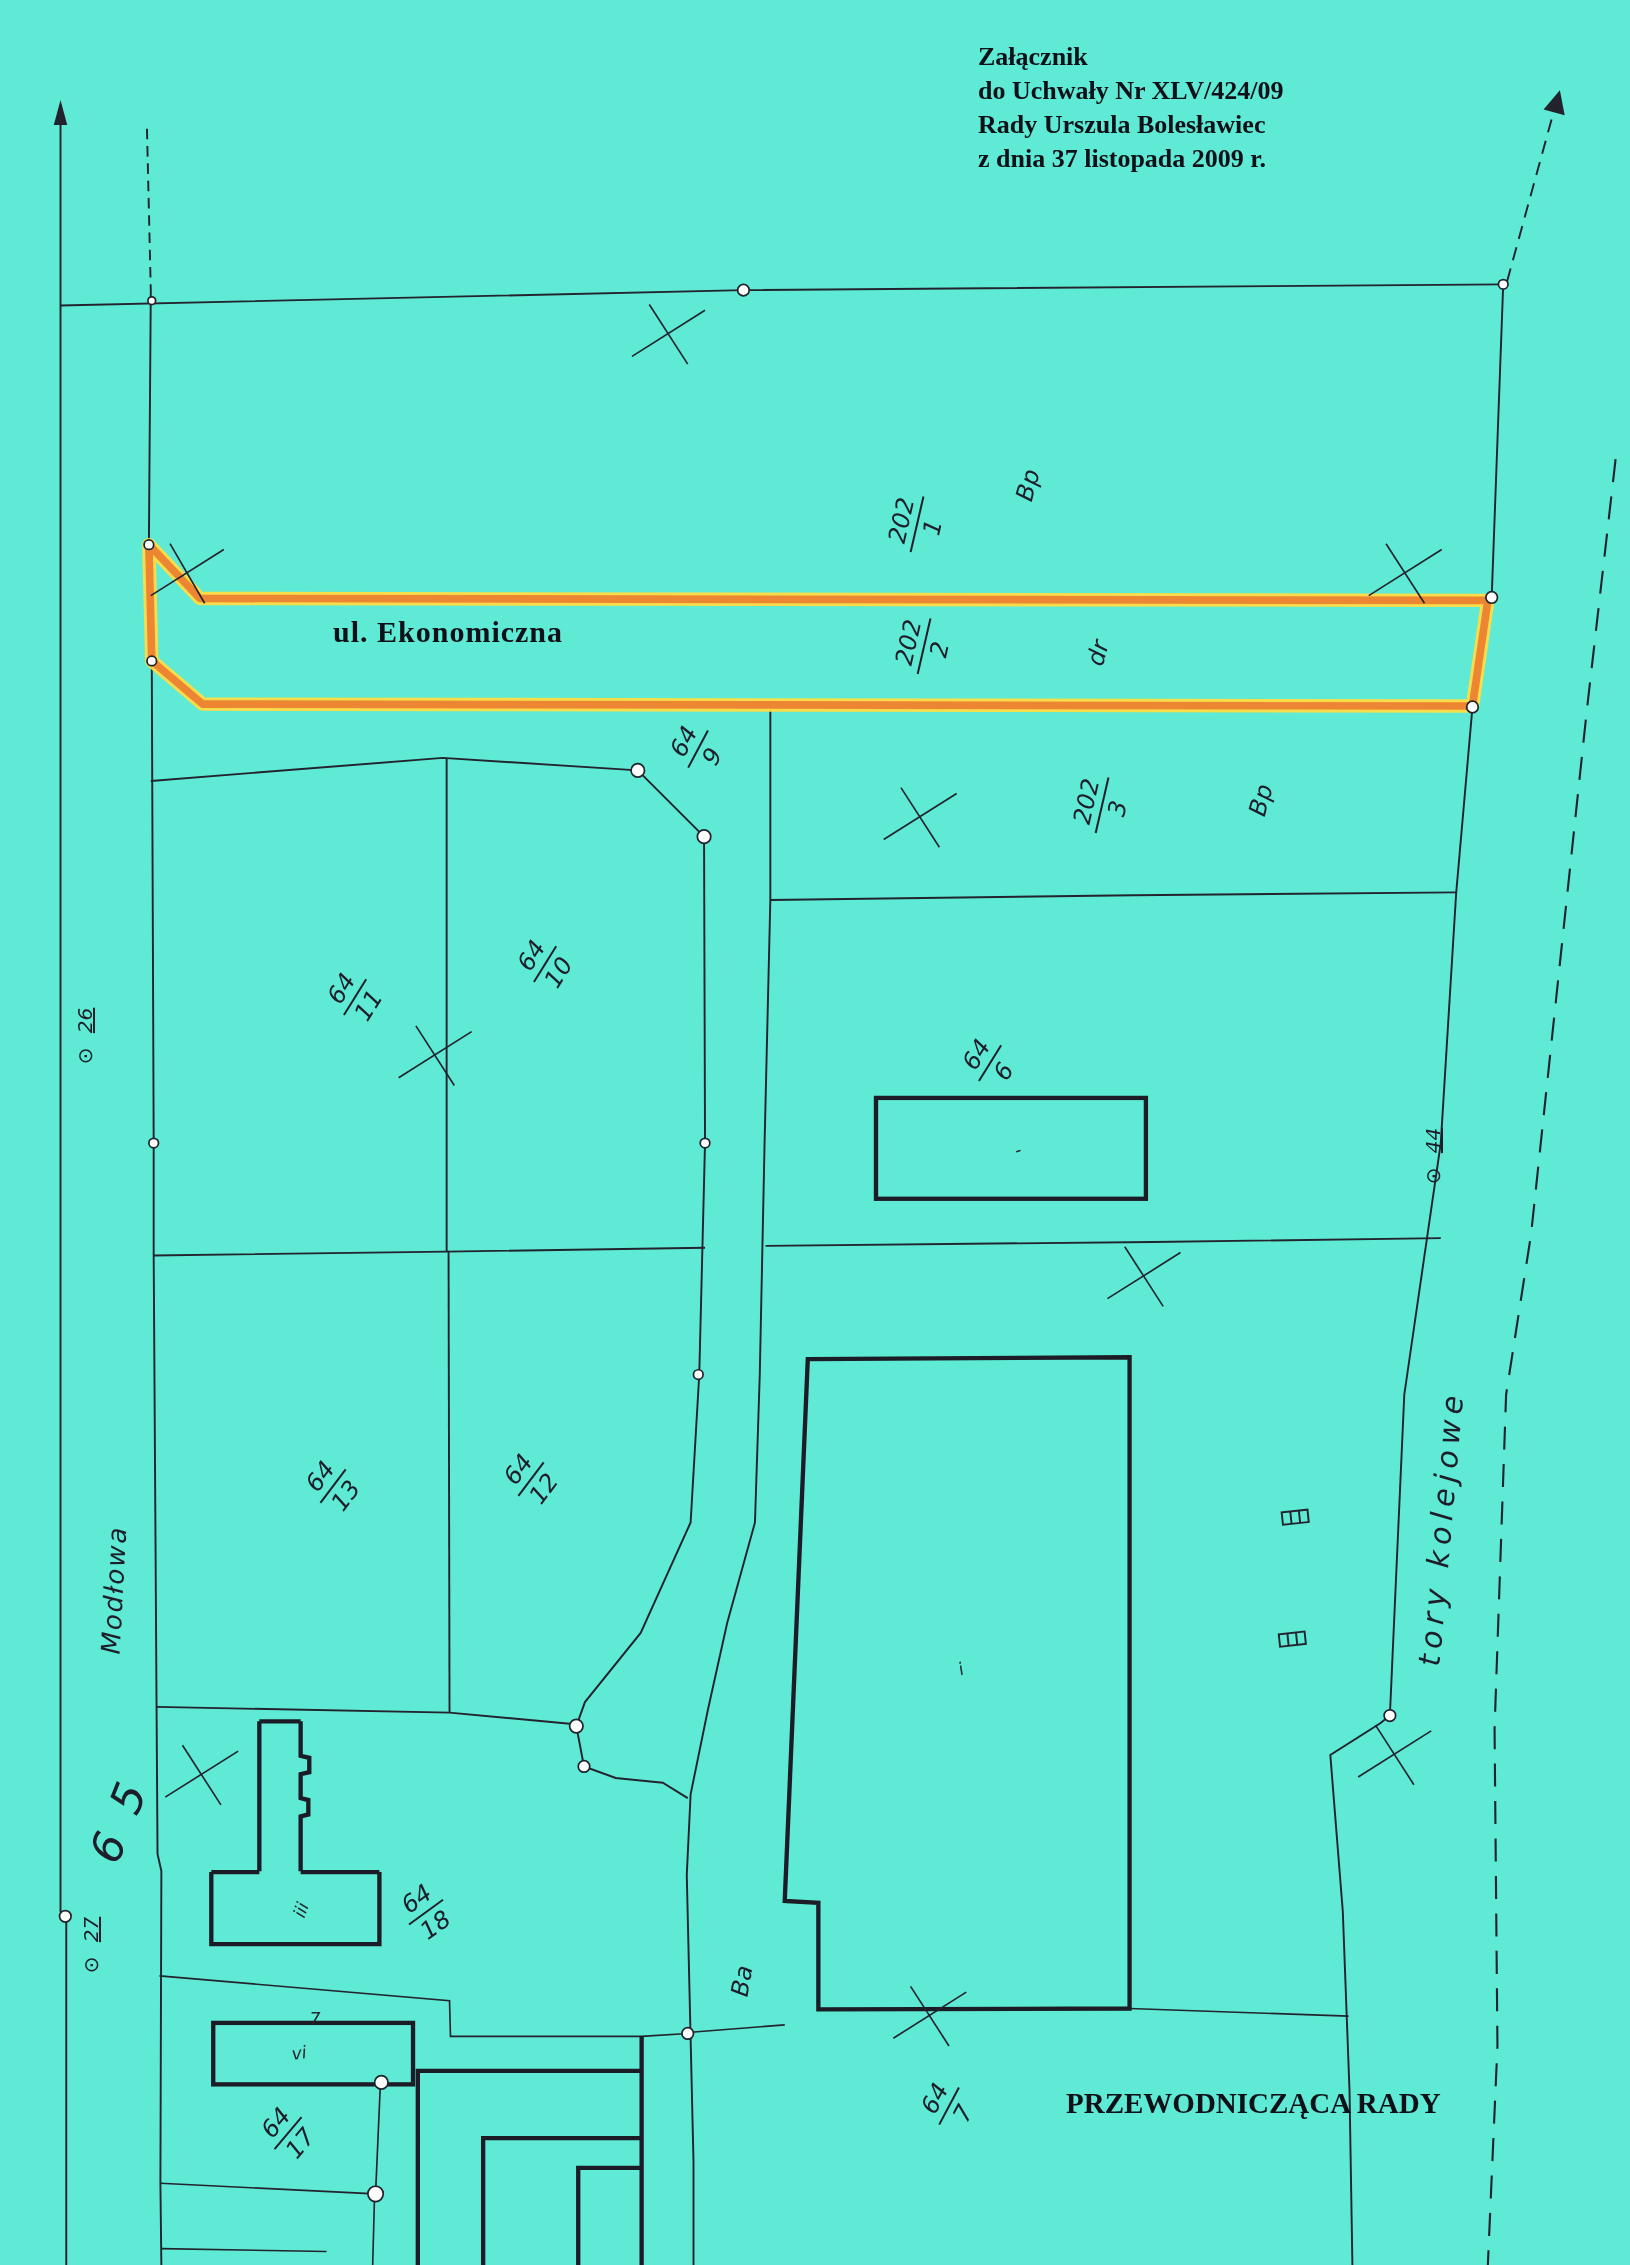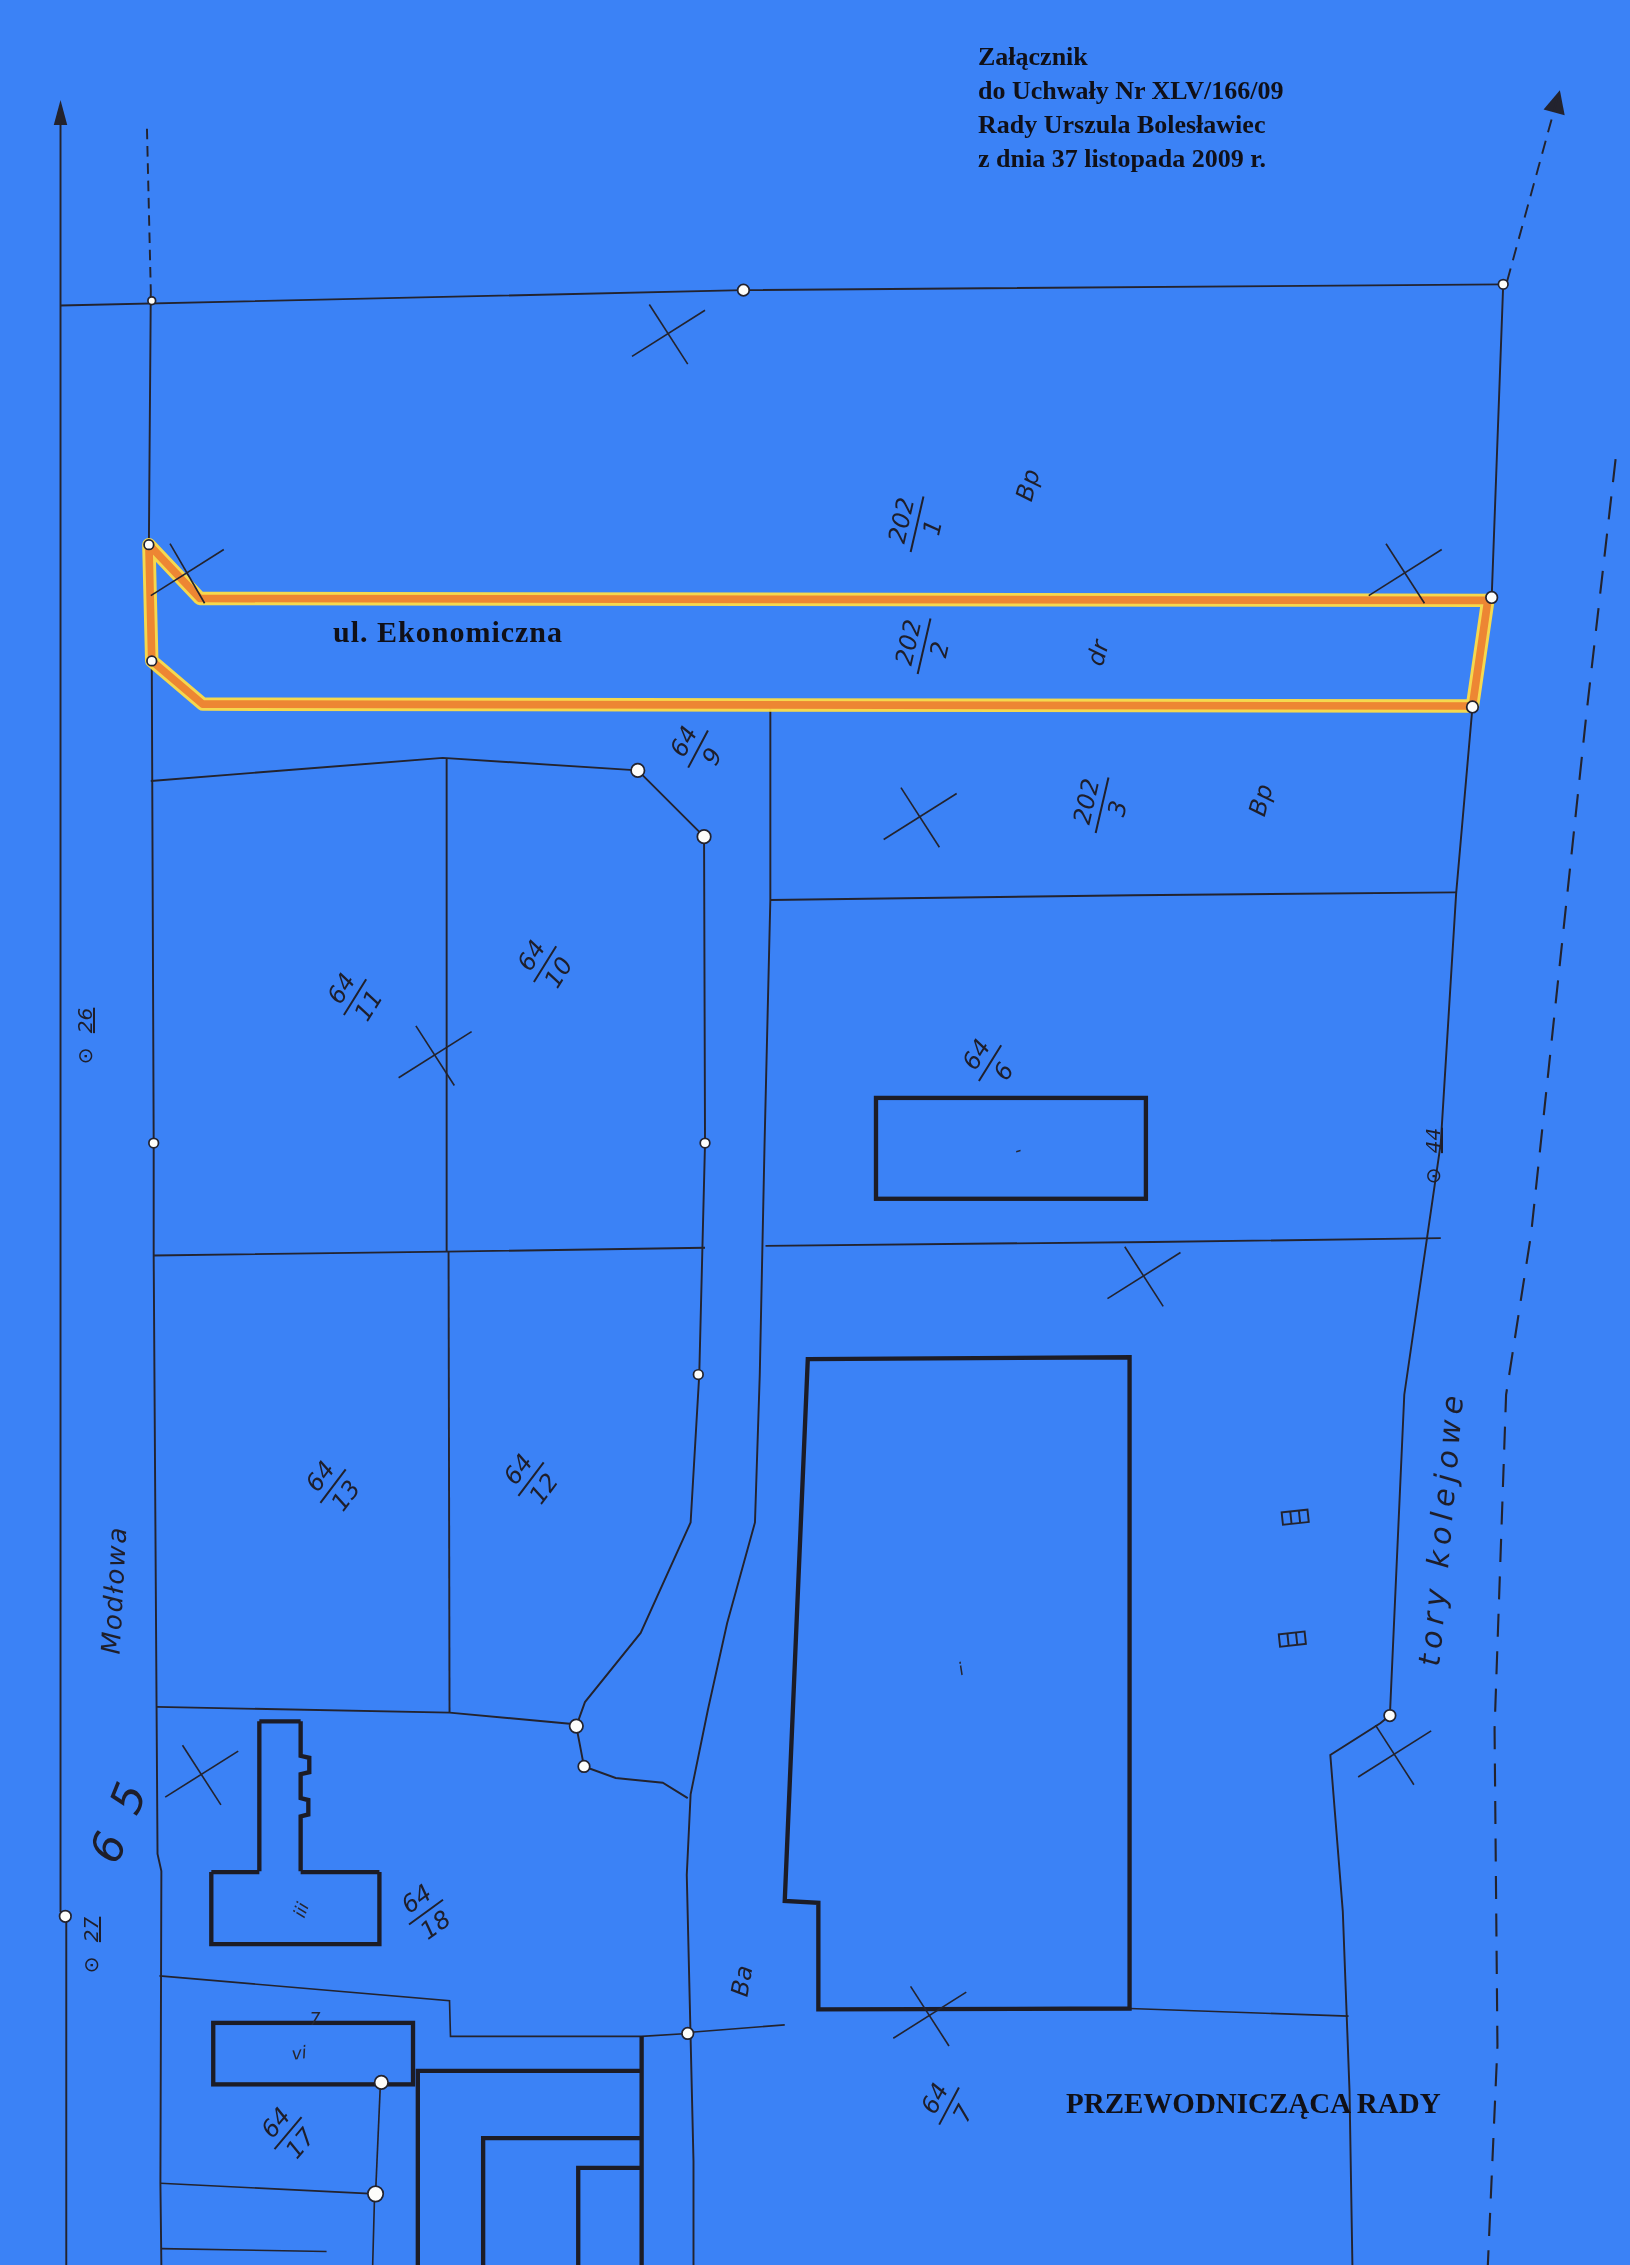--- a/index.html
+++ b/index.html
@@ -1,17 +1,17 @@
 <!DOCTYPE html>
 <html><head>
 <meta charset="utf-8">
 <style>
   html,body{margin:0;padding:0;background:#ffffff;}
   .page{
-    position:relative;width:1630px;height:2265px;background:#3b82f6;
+    position:relative;width:1630px;height:2265px;background:#5eead4;
     overflow:hidden;font-family:"Liberation Serif",serif;color:#15151e;
   }
   .map-svg{position:absolute;left:0;top:0;}
   
   .doc-text{position:absolute;font-family:"Liberation Serif",serif;font-weight:bold;color:#101018;}
   .header-note{left:978px;top:40px;font-size:26px;line-height:34px;white-space:nowrap;}
   .street-name{left:333px;top:615px;font-size:30px;letter-spacing:1px;}
   .footer-note{left:1066px;top:2085px;font-size:29px;line-height:36px;white-space:nowrap;text-align:right;}
   
   .map-label{
@@ -150,21 +150,21 @@
       <circle cx="68" cy="1995" r="6"></circle>
         <circle cx="1447" cy="1786" r="6"></circle>
       <circle cx="397" cy="2168" r="7"></circle>
         <circle cx="391" cy="2284" r="8"></circle>
       <circle cx="716" cy="2117" r="6"></circle>
     </g>
   </svg>
 
   <div class="doc-text header-note">
     <div>Załącznik</div>
-    <div>do Uchwały Nr XLV/166/09</div>
+    <div>do Uchwały Nr XLV/424/09</div>
     <div>Rady Urszula Bolesławiec</div>
     <div>z dnia 37 listopada 2009 r.</div>
   </div>
 
   <div class="doc-text street-name">ul. Ekonomiczna</div>
 
   <div class="doc-text footer-note">
     <div>PRZEWODNICZĄCA RADY</div>
   </div>
 

